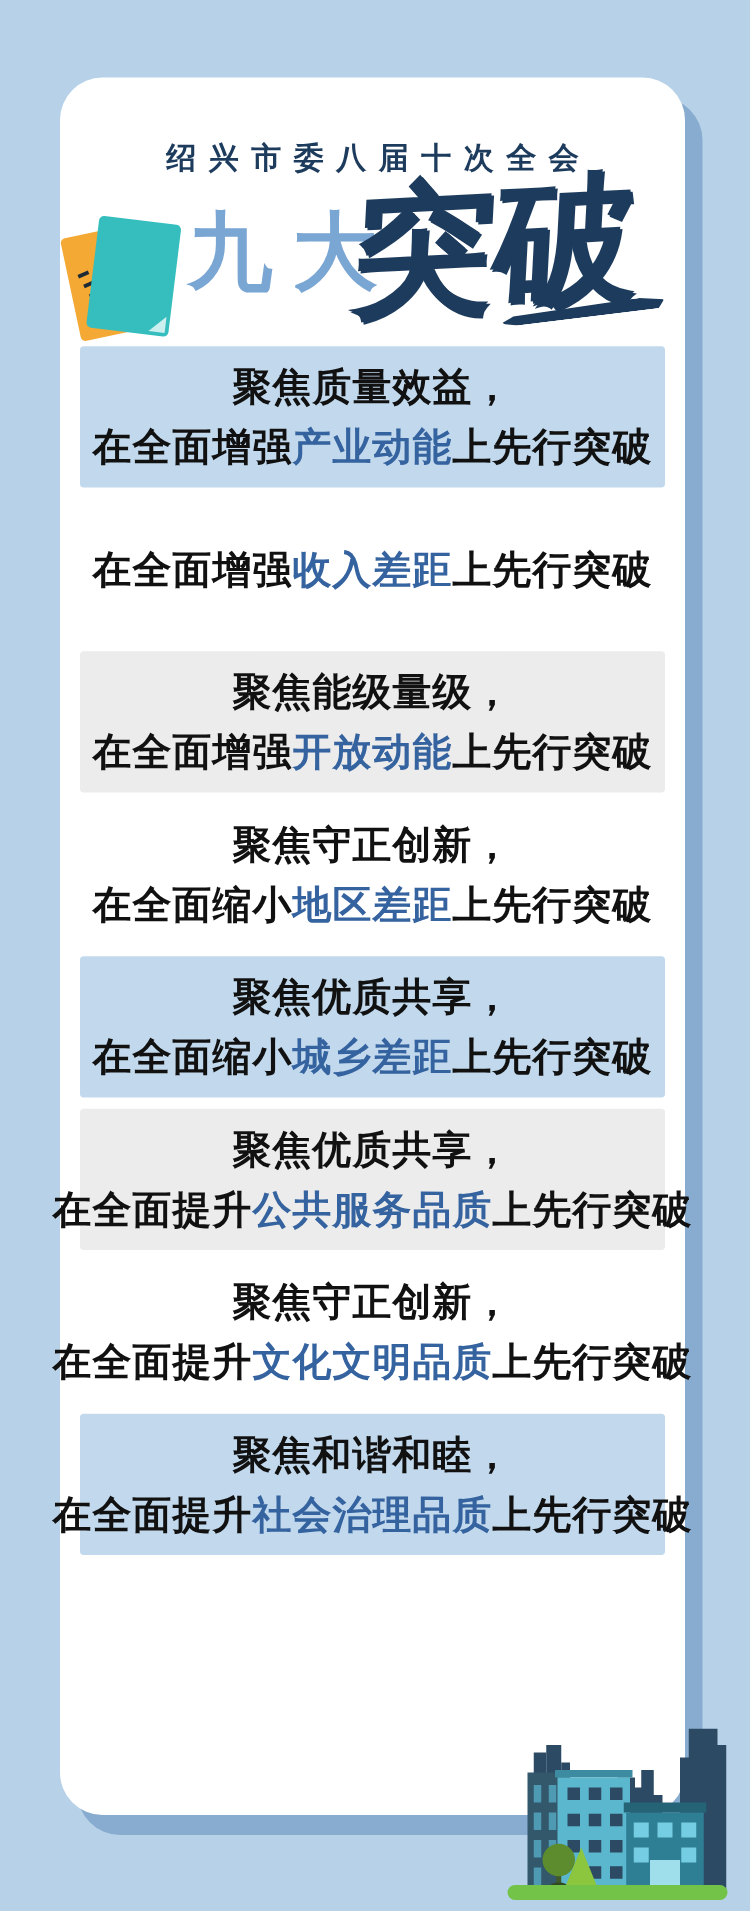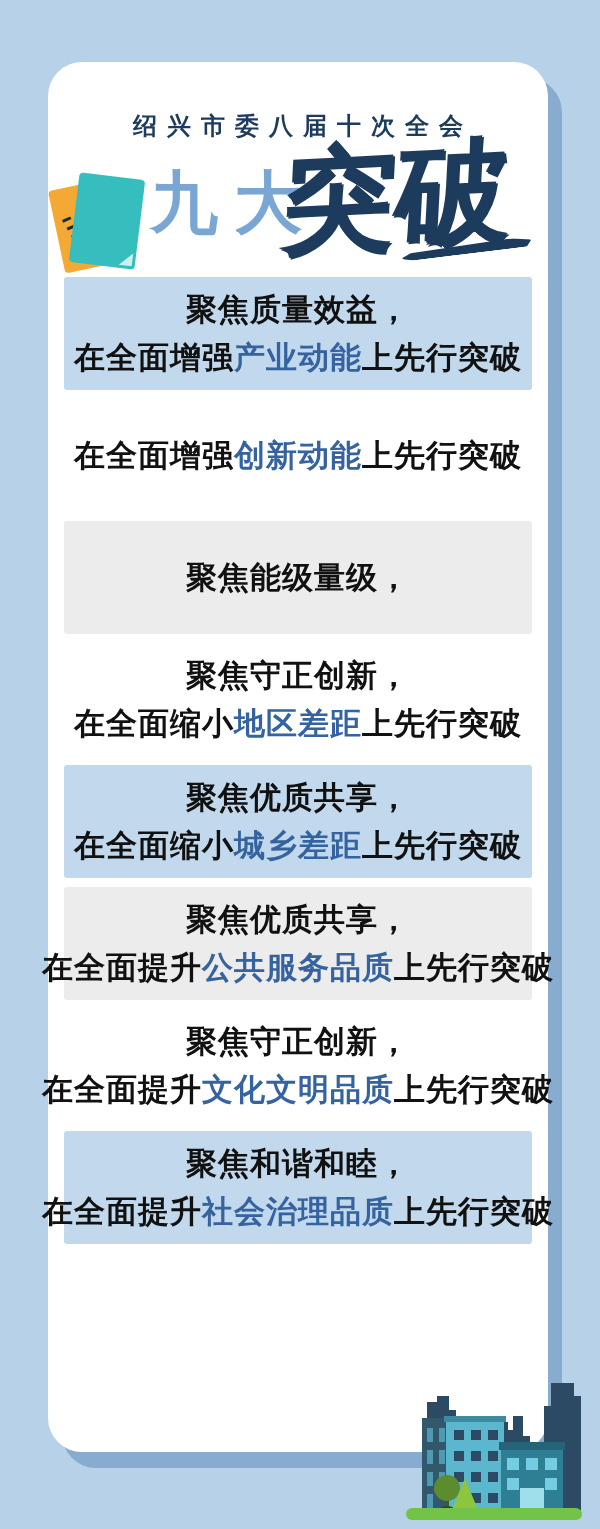--- a/index.html
+++ b/index.html
@@ -92,25 +92,26 @@
     <div class="brush-swash"></div>
   </div>
 
   <div class="sections" id="sections">
   <div class="section bg-blue">
     <div class="line1">聚焦质量效益，</div>
     <div class="line2"><span class="pre">在全面增强</span><span class="hl">产业动能</span><span class="suf">上先行突破</span></div>
   </div>
 
   <div class="section bg-white">
-    <div class="line2"><span class="pre">在全面增强</span><span class="hl">创新动能</span><span class="suf">上先行突破</span></div>
+    <div class="line2"><span class="pre">在全面增强</span><span class="hl">收入差距</span><span class="suf">上先行突破</span></div>
   </div>
 
   <div class="section bg-gray">
     <div class="line1">聚焦能级量级，</div>
+    <div class="line2"><span class="pre">在全面增强</span><span class="hl">开放动能</span><span class="suf">上先行突破</span></div>
   </div>
 
   <div class="section bg-white">
     <div class="line1">聚焦守正创新，</div>
     <div class="line2"><span class="pre">在全面缩小</span><span class="hl">地区差距</span><span class="suf">上先行突破</span></div>
   </div>
 
   <div class="section bg-blue">
     <div class="line1">聚焦优质共享，</div>
     <div class="line2"><span class="pre">在全面缩小</span><span class="hl">城乡差距</span><span class="suf">上先行突破</span></div>

